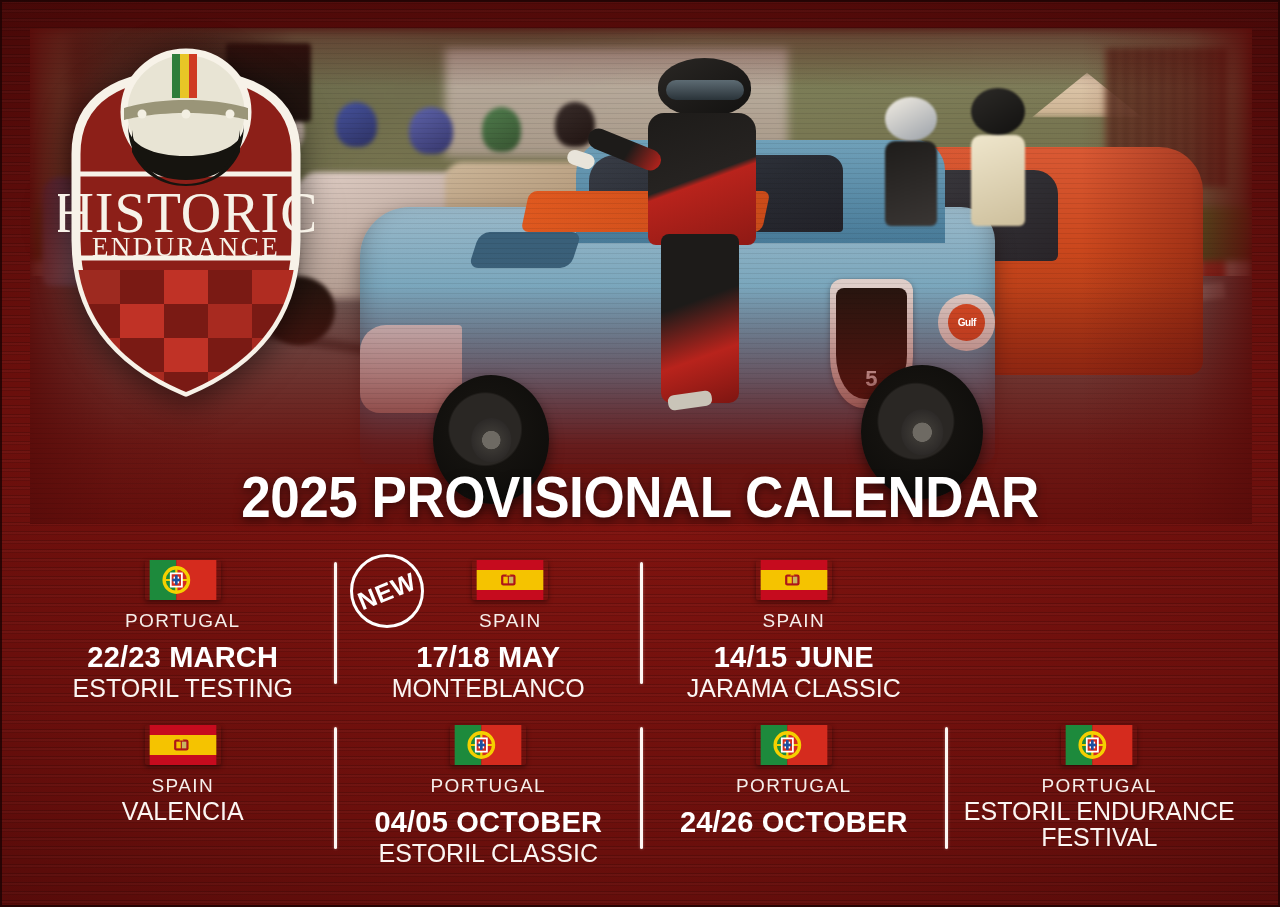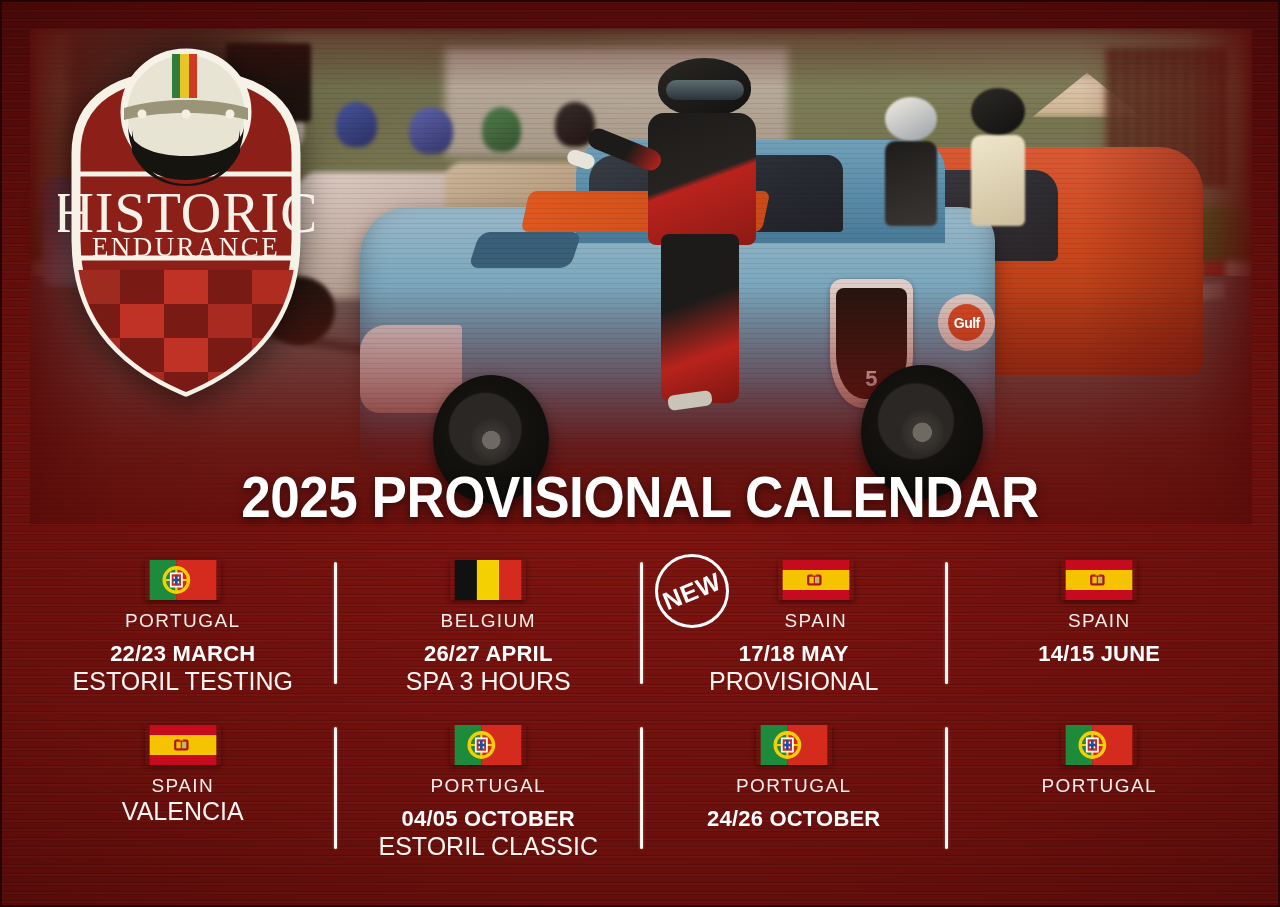--- a/index.html
+++ b/index.html
@@ -147,21 +147,21 @@
   .gulf-badge {
     position:absolute; right:0%; top:34%; width:9%; height:22%;
     background:#f2f1ec; border-radius:50%;
     display:flex; align-items:center; justify-content:center;
     font-size:11px; font-weight:700; color:#e8562a; letter-spacing:-.5px;
   }
   .gulf-badge::before {
     content:""; position:absolute; width:64%; height:64%;
     background:#e8562a; border-radius:50%; z-index:0;
   }
-  .gulf-badge span { position:relative; z-index:1; color:#fff; font-size:14px; }
+  .gulf-badge span { position:relative; z-index:1; color:#fff; font-size:10px; }
 
   .tyre {
     position:absolute; background:radial-gradient(circle at 45% 42%,#2a2724 0 36%,#14120f 38%,#0b0a08 100%);
     border-radius:50%; box-shadow:0 6px 14px rgba(0,0,0,.5);
   }
   .tyre-hub {
     position:absolute; left:50%; top:50%; width:34%; height:34%;
     transform:translate(-50%,-50%);
     background:radial-gradient(circle,#6e6a63 0 30%,#3a3733 32%,#232020 100%);
     border-radius:50%;
@@ -316,21 +316,21 @@
 
   .country {
     margin-top:10px;
     font-size:19px;
     letter-spacing:1.4px;
     font-weight:400;
     color:#f6eeea;
   }
   .dates {
     margin-top:9px;
-    font-size:22px;
+    font-size:29px;
     font-weight:700;
     letter-spacing:.2px;
     color:#ffffff;
   }
   .event {
     margin-top:1px;
     font-size:25px;
     font-weight:400;
     line-height:1.04;
     color:#fbf5f2;
@@ -519,71 +519,60 @@
               <rect x="21.5" y="15" width="5" height="6" fill="#fff"></rect>
               <rect x="22.8" y="13.6" width="2.4" height="8.8" fill="#1d4fa0"></rect>
               <rect x="20.4" y="16.8" width="7.2" height="2.4" fill="#1d4fa0"></rect>
             </svg>
         </div>
         <div class="country">PORTUGAL</div>
         <div class="dates">22/23 MARCH</div>
         <div class="event">ESTORIL TESTING</div>
       </div>
 
-      <div class="cal-cell">
-        <div class="flag">
-          <svg viewBox="0 0 60 36">
-              <rect width="20" height="36" fill="#111"></rect>
-              <rect x="20" width="20" height="36" fill="#f5d000"></rect>
-              <rect x="40" width="20" height="36" fill="#d52b1e"></rect>
-            </svg>
-        </div>
-        <div class="country">BELGIUM</div>
-        <div class="dates">26/27 APRIL</div>
-        <div class="event">SPA 3 HOURS</div>
-      </div>
 
       <div class="cal-cell cell-new">
         <div class="new-badge">
           <span>NEW</span>
         </div>
         <div class="flag">
           <svg viewBox="0 0 60 36">
               <rect width="60" height="9" fill="#c60b1e"></rect>
               <rect y="9" width="60" height="18" fill="#f5c300"></rect>
               <rect y="27" width="60" height="9" fill="#c60b1e"></rect>
               <g transform="translate(22,13)">
                 <rect width="13" height="10" rx="2" fill="#ad1519"></rect>
                 <rect x="2" y="2" width="4" height="6" fill="#f5c300"></rect>
                 <rect x="7" y="2" width="4" height="6" fill="#c8b560"></rect>
                 <path d="M6.5 -2 l2 3 h-4 z" fill="#f5c300"></path>
               </g>
             </svg>
         </div>
         <div class="country">SPAIN</div>
         <div class="dates">17/18 MAY</div>
-        <div class="event">PROVISIONAL</div>
+        <div class="event">MONTEBLANCO</div>
       </div>
 
       <div class="cal-cell">
         <div class="flag">
           <svg viewBox="0 0 60 36">
               <rect width="60" height="9" fill="#c60b1e"></rect>
               <rect y="9" width="60" height="18" fill="#f5c300"></rect>
               <rect y="27" width="60" height="9" fill="#c60b1e"></rect>
               <g transform="translate(22,13)">
                 <rect width="13" height="10" rx="2" fill="#ad1519"></rect>
                 <rect x="2" y="2" width="4" height="6" fill="#f5c300"></rect>
                 <rect x="7" y="2" width="4" height="6" fill="#c8b560"></rect>
                 <path d="M6.5 -2 l2 3 h-4 z" fill="#f5c300"></path>
               </g>
             </svg>
         </div>
         <div class="country">SPAIN</div>
         <div class="dates">14/15 JUNE</div>
+        <div class="event">JARAMA CLASSIC</div>
       </div>
     </div>
 
     <div class="cal-row">
 
       <div class="cal-cell">
         <div class="flag">
           <svg viewBox="0 0 60 36">
               <rect width="60" height="9" fill="#c60b1e"></rect>
               <rect y="9" width="60" height="18" fill="#f5c300"></rect>
@@ -642,18 +631,19 @@
               <rect x="24" width="36" height="36" fill="#d52b1e"></rect>
               <circle cx="24" cy="18" r="11" fill="none" stroke="#f5d000" stroke-width="3"></circle>
               <path d="M24 8 v20 M14 18 h20" stroke="#f5d000" stroke-width="2"></path>
               <path d="M19 12 h10 v12 h-10 z" fill="#d52b1e" stroke="#fff" stroke-width="1.6"></path>
               <rect x="21.5" y="15" width="5" height="6" fill="#fff"></rect>
               <rect x="22.8" y="13.6" width="2.4" height="8.8" fill="#1d4fa0"></rect>
               <rect x="20.4" y="16.8" width="7.2" height="2.4" fill="#1d4fa0"></rect>
             </svg>
         </div>
         <div class="country">PORTUGAL</div>
+        <div class="event">ESTORIL ENDURANCE FESTIVAL</div>
       </div>
     </div>
   </div>
 
   <div class="frame-edge"></div>
 </div>
 
 </body></html>

